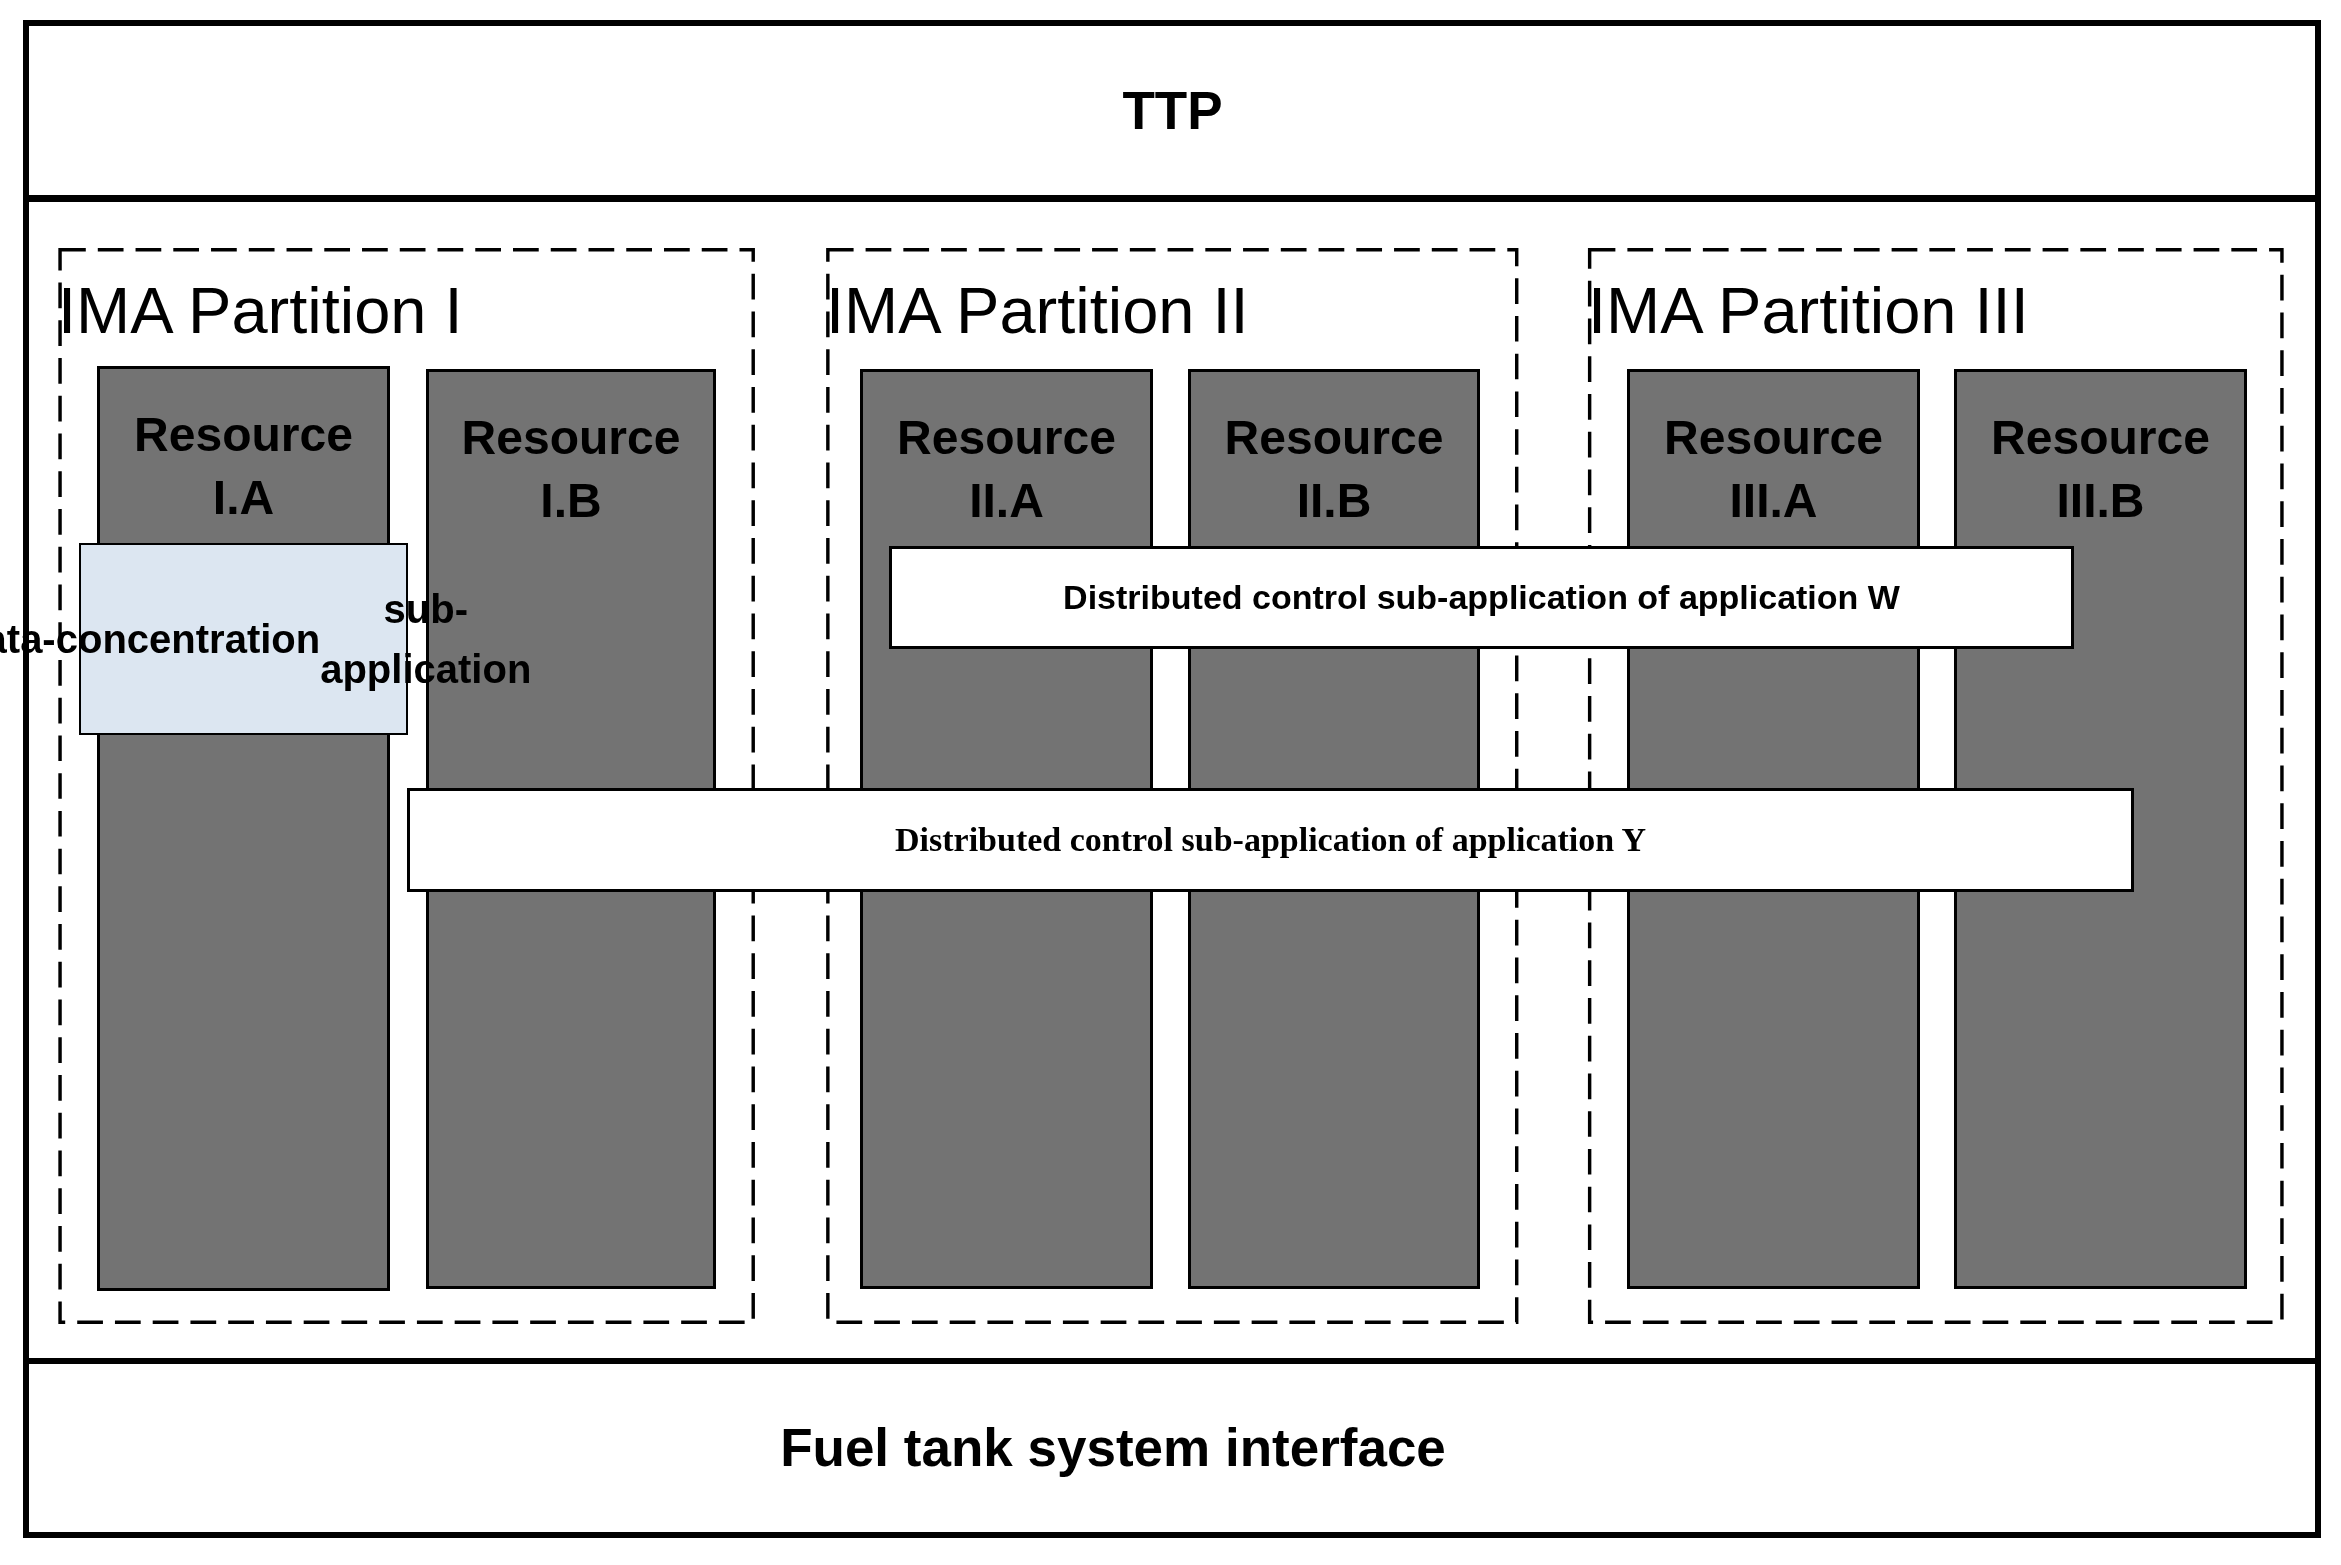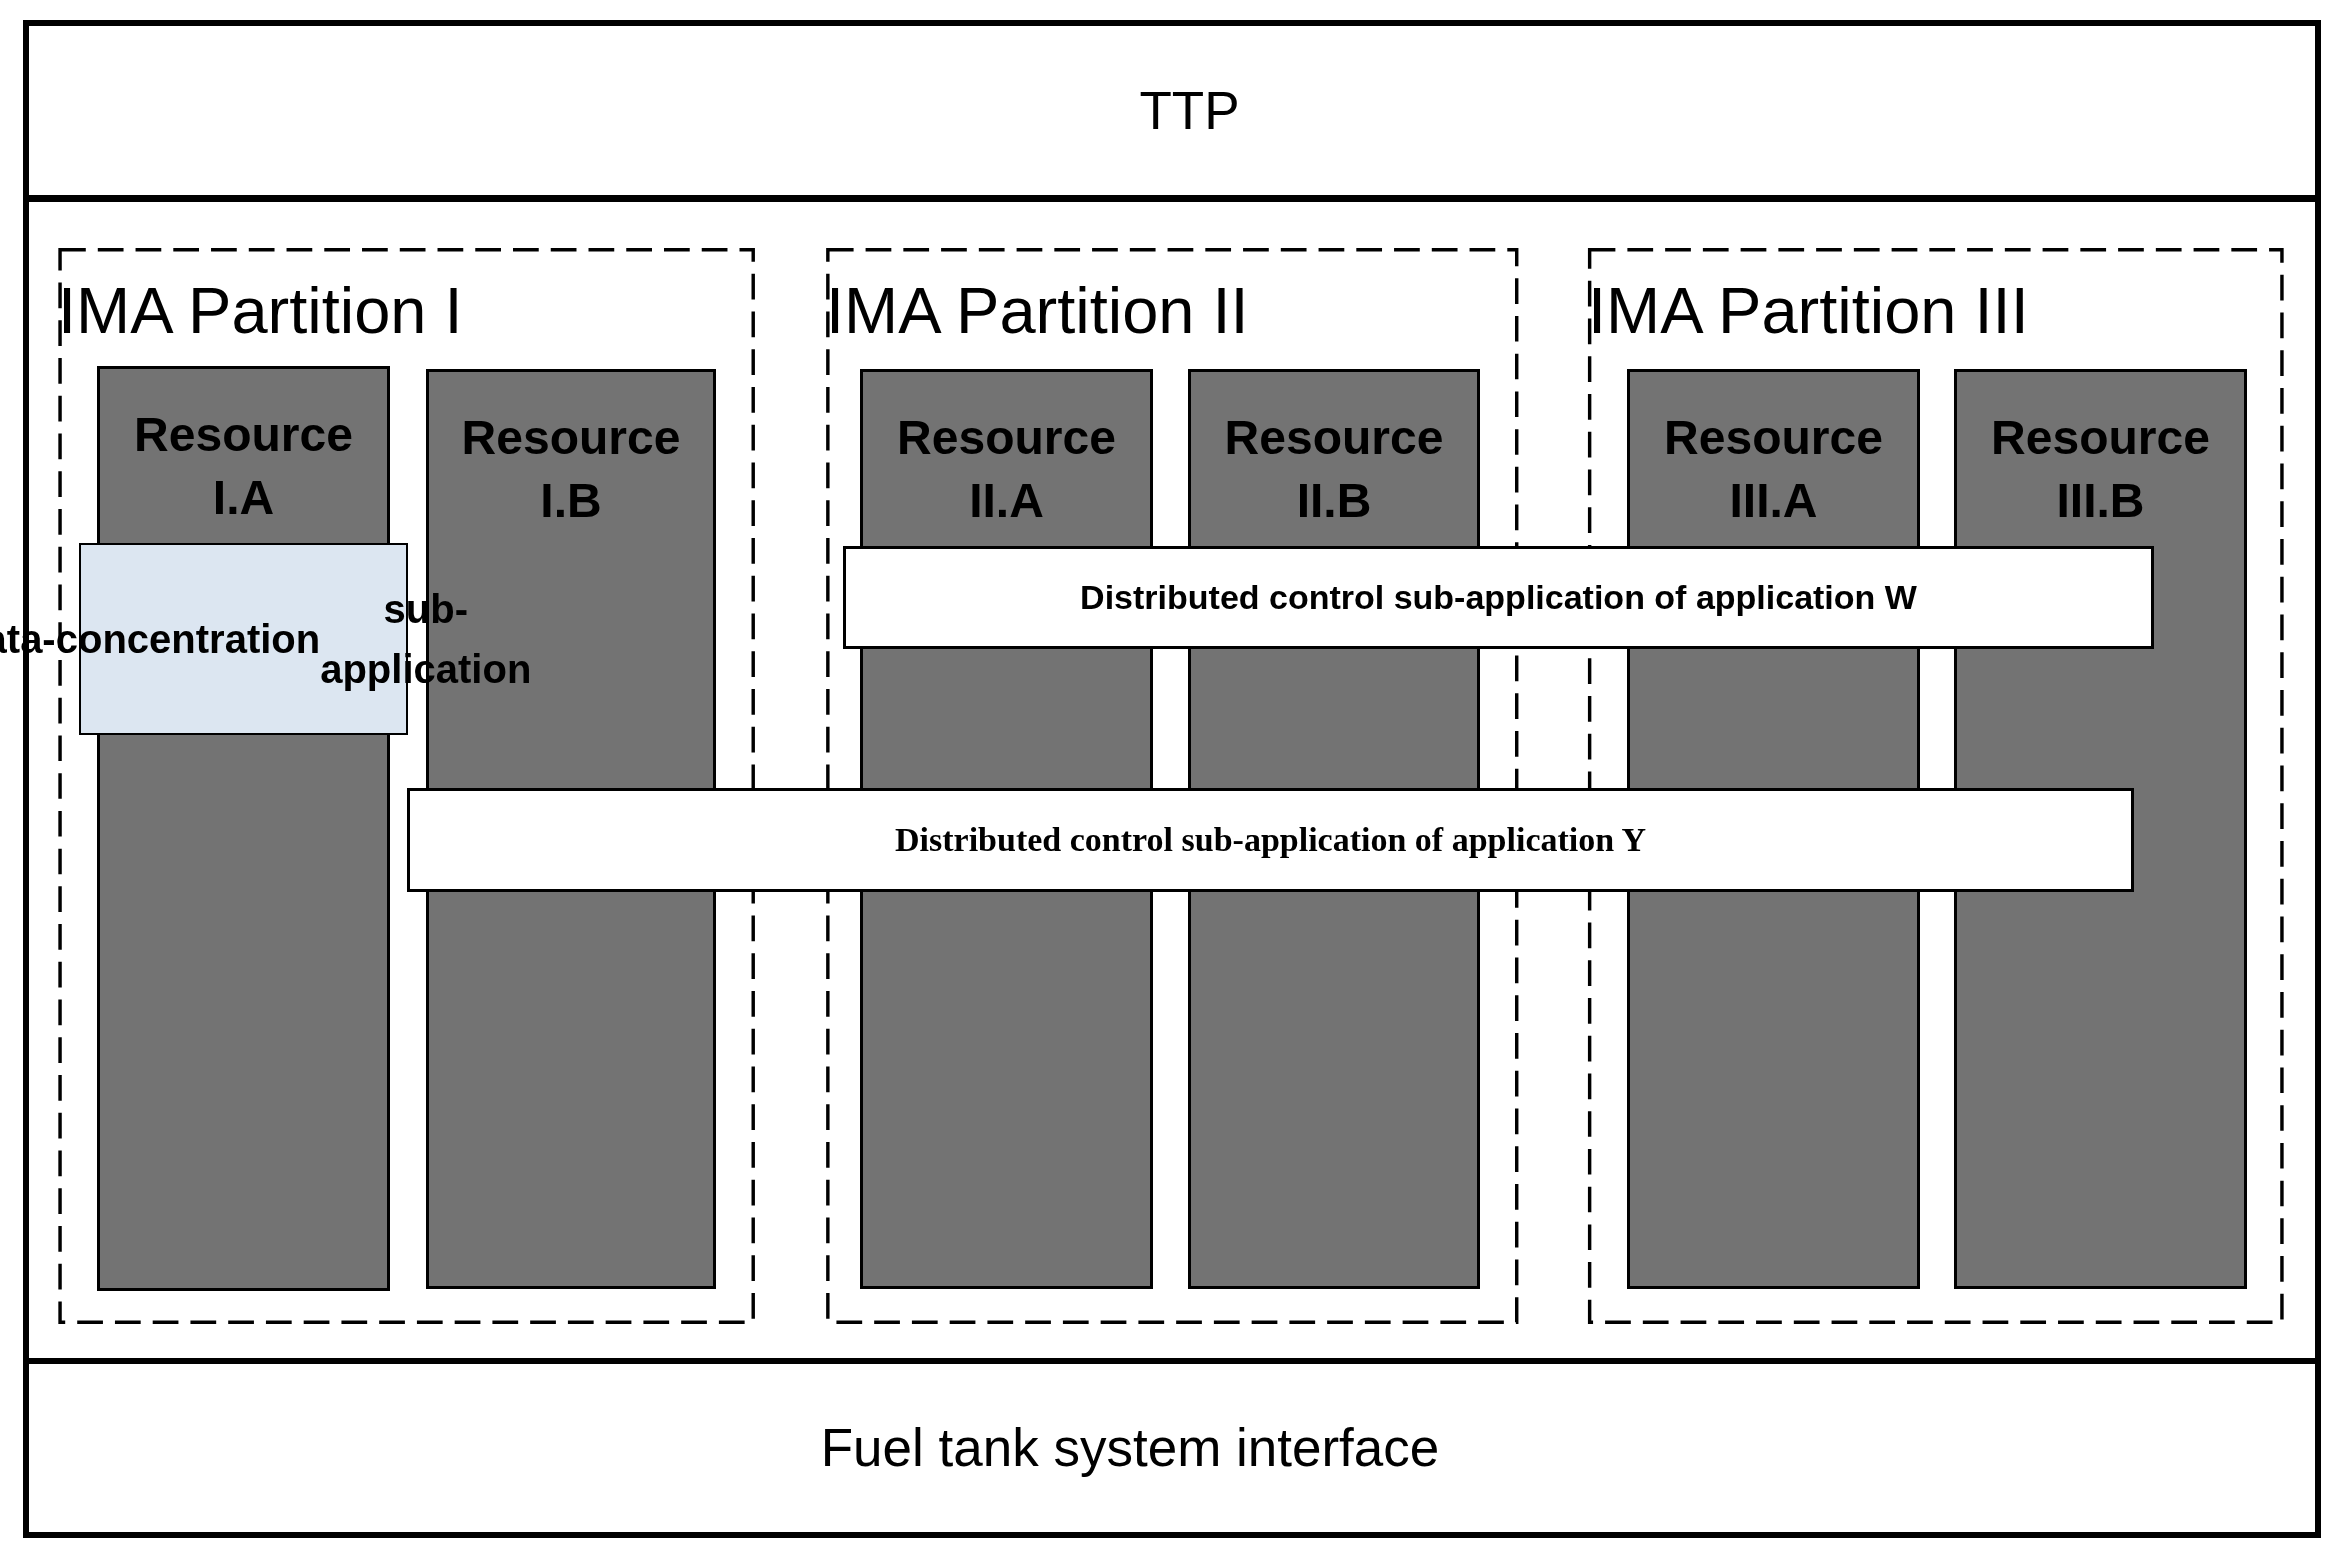--- a/index.html
+++ b/index.html
@@ -11,21 +11,21 @@
     color:#000000;
     overflow:hidden;
   }
   .outer-frame{
     position:absolute;left:23px;top:20px;width:2298px;height:1518px;
     border:6.9px solid #000;box-sizing:border-box;background:#ffffff;
   }
   .h-divider{position:absolute;left:23px;width:2298px;background:#000;}
   .section-label{
     position:absolute;display:flex;align-items:center;justify-content:center;
-    font-size:53px;font-weight:400;z-index:5;margin-left:17px;
+    font-size:53px;font-weight:700;z-index:5;
   }
   .partition-title{
     position:absolute;text-align:left;font-size:65px;font-weight:400;z-index:2;
   }
   .dashed-svg{position:absolute;left:0;top:0;z-index:1;}
   .resource{
     position:absolute;border:3.4px solid #000;box-sizing:border-box;background:#737373;
     z-index:2;text-align:center;font-weight:bold;font-size:48px;line-height:1.32;
     padding-top:34px;
   }
@@ -88,21 +88,21 @@
     <div>Resource</div>
     <div>III.B</div>
   </div>
 
   <div class="overlay-box" style="left: 79px; top: 543px; width: 329px; height: 192px; background-color: rgb(220, 230, 241);">
     <div>Data-</div>
     <div>concentration</div>
     <div>sub-application</div>
   </div>
 
-  <div class="app-bar" style="left:843px;top:546px;width:1311px;height:103px;">
+  <div class="app-bar" style="left:889px;top:546px;width:1185px;height:103px;">
     <span>Distributed control sub-application of application W</span>
   </div>
   <div class="app-bar" style="left:407px;top:788px;width:1727px;height:104px;font-family:Liberation Serif, serif;">
     <span>Distributed control sub-application of application Y</span>
   </div>
 
   <div class="h-divider" style="top:1358px;height:6px;"></div>
   <div class="section-label" style="left:18px;top:1364px;width:2190px;height:166px;align-items:center;">
     <span>Fuel tank system interface</span>
   </div>

